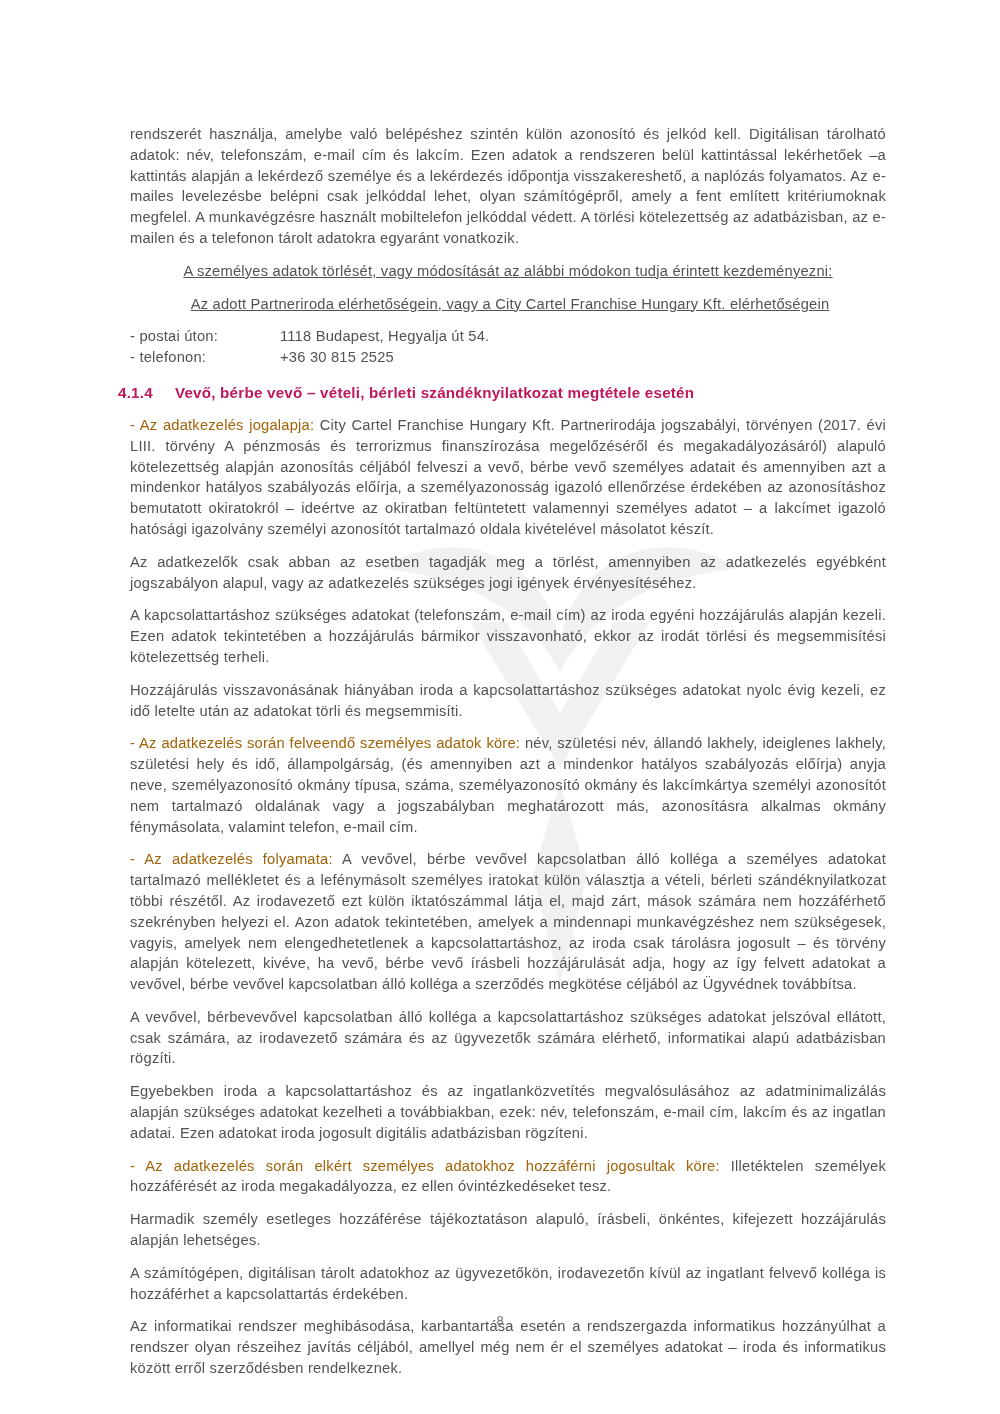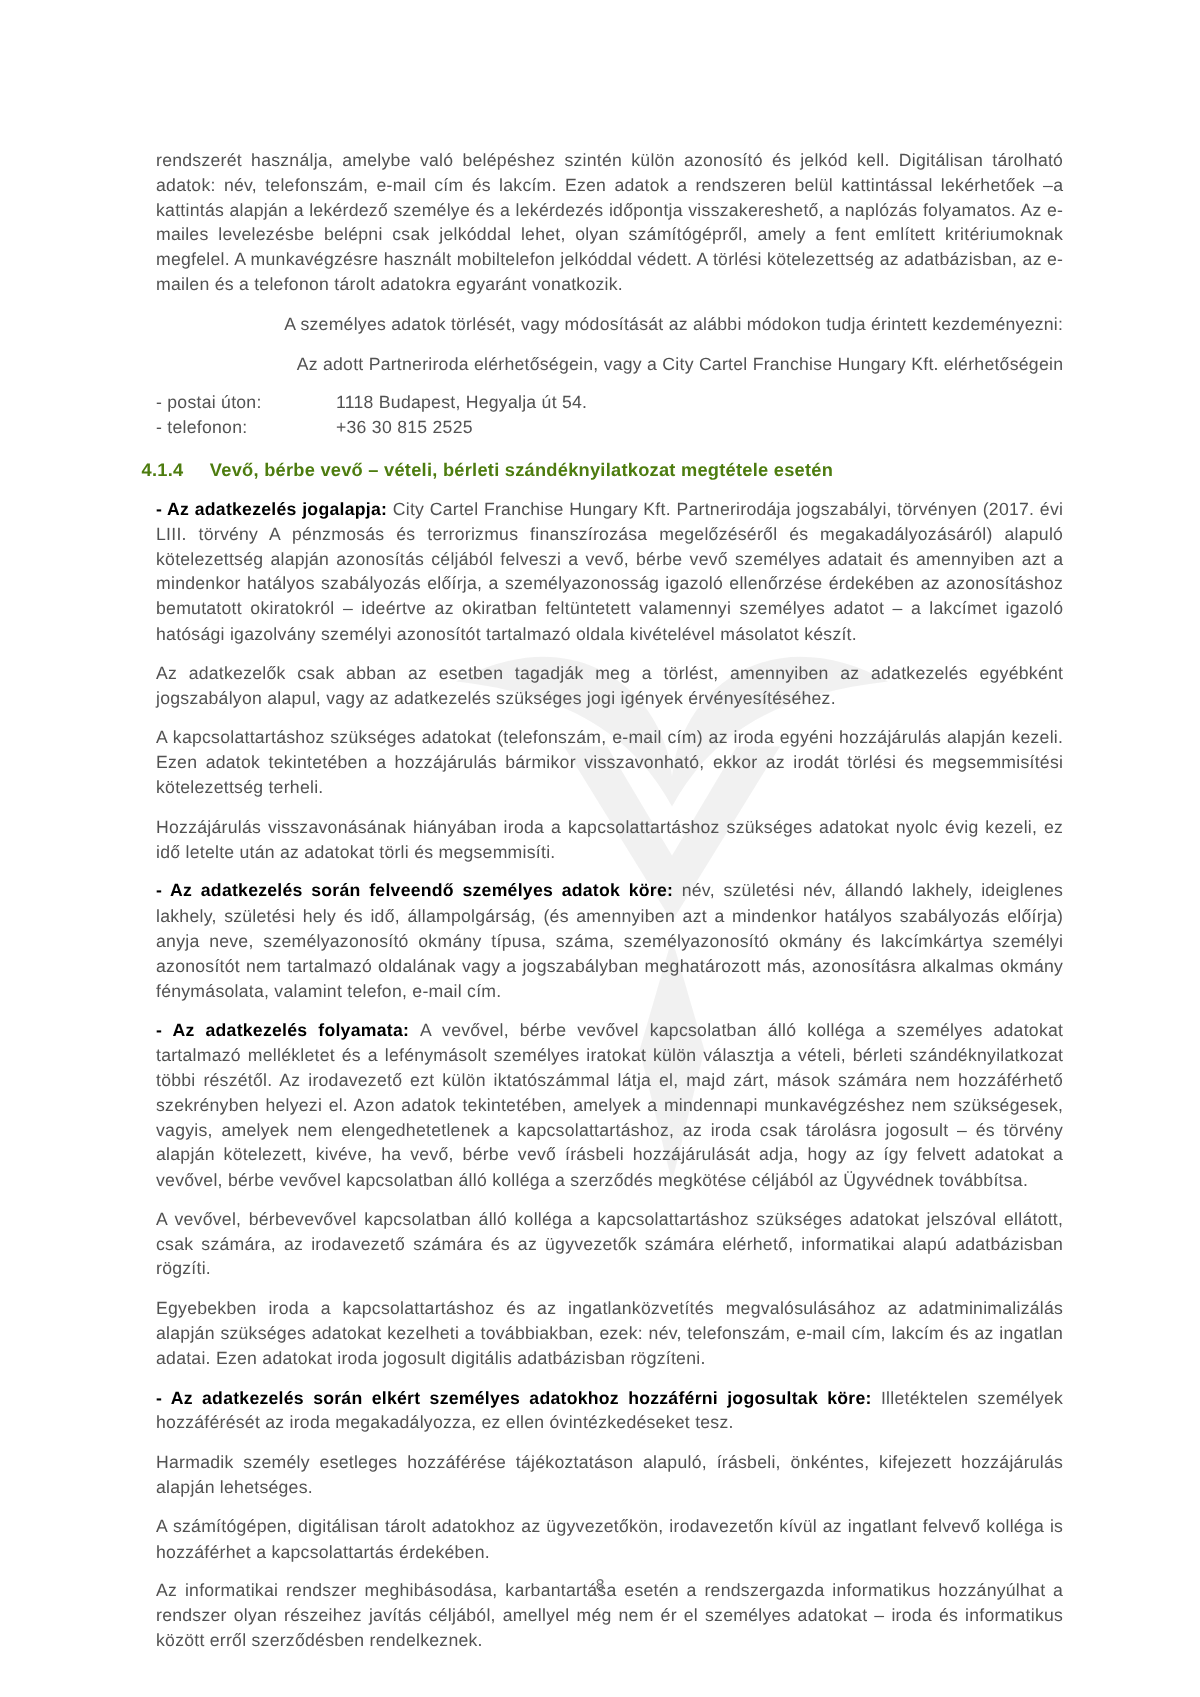--- a/index.html
+++ b/index.html
@@ -29,47 +29,47 @@
     z-index:1;
     font-size:14.7px;
     line-height:20.8px;
     letter-spacing:0.015em;
     color:#525252;
   }
   .content p{
     margin:12px;
     text-align:justify;
   }
-  p.no-justify{text-align:right;}
+  p.no-justify{text-align:center;text-decoration:underline;}
   p.indent-slight{padding-left:4px;}
   .contact-row{
     display:flex;
     text-align:left;
   }
   .contact-label{
     width:150px;
     flex:0 0 150px;
     margin-left:12px;
   }
   .section-heading{
     display:flex;
     margin:14px 0 0 0;
     font-weight:700;
-    color:#4d7c0f;
+    color:#be185d;
     font-size:15.2px;
     line-height:21px;
     text-align:left;
   }
   .section-number{
     flex:0 0 auto;
     margin-right:22px;
   }
   strong.lead{
-    color:#000000;
-    font-weight:700;
+    color:#a16207;
+    font-weight:400;
   }
   .page-number{
     position:absolute;
     top:1313px;left:0;
     width:100%;
     text-align:center;
     font-size:13px;
     color:#6f6f6f;
     z-index:1;
   }

